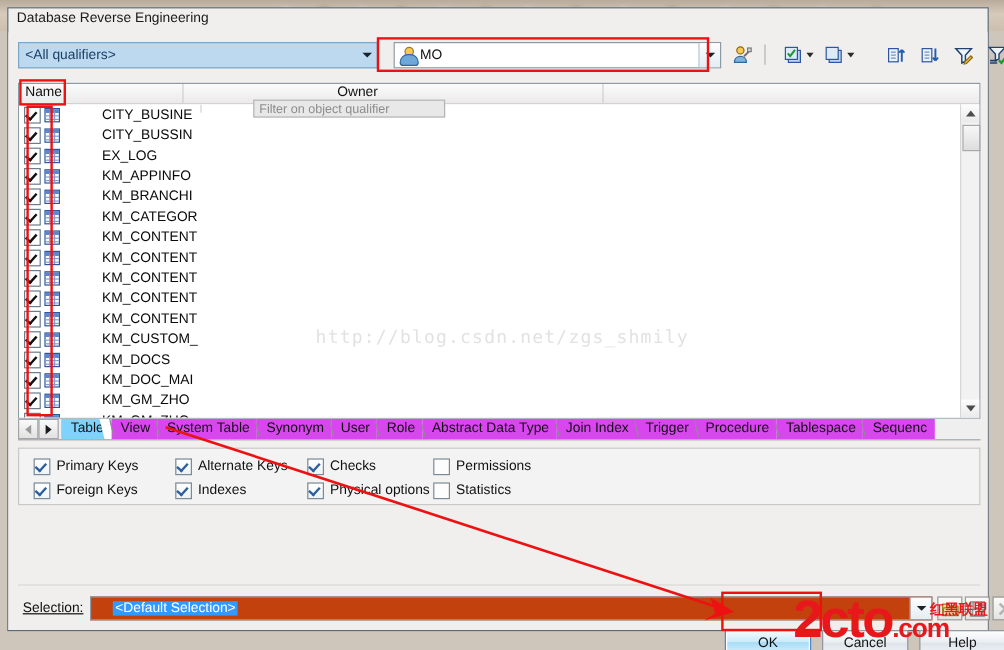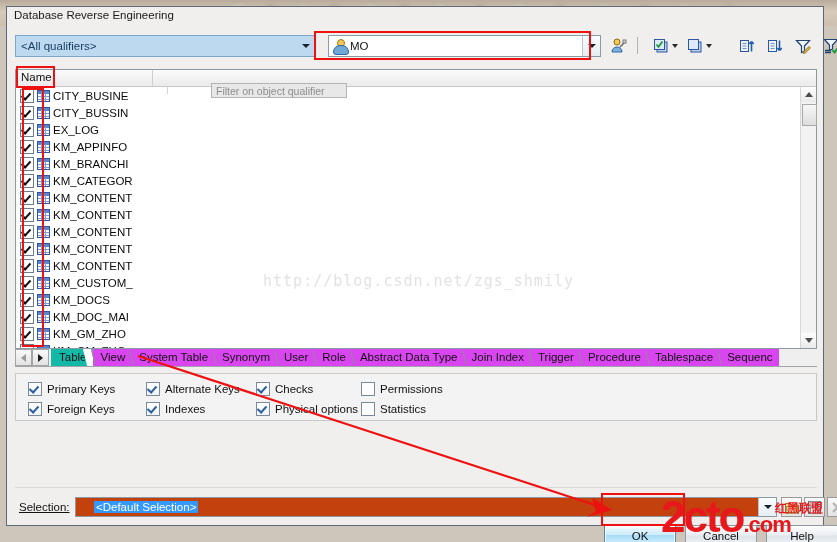--- a/index.html
+++ b/index.html
@@ -152,21 +152,21 @@
     display: flex; align-items: center; justify-content: center;
   }
   .tcaret .tri-down { border-top-color: #2a2a2a; border-left-width:3px; border-right-width:3px; border-top-width:4px;}
 
   svg { display: block; }
 
   
   .tooltip {
     position: absolute;
     left: 204px; top: 56px;
-    width: 136px; height: 15px;
+    width: 160px; height: 15px;
     background: #e8e8e8;
     border: 1px solid #b4b4b4;
     color: #8d8d8d;
     font-size: 10.5px;
     padding: 1px 0 0 4px;
     box-sizing: border-box;
     z-index: 30;
     white-space: nowrap;
   }
 
@@ -231,20 +231,21 @@
   .tblicon .g1 { position: absolute; left: 4px; top: 3px; width: 1px; bottom: 1px; background: #7c9ed8; }
   .tblicon .g2 { position: absolute; left: 8px; top: 3px; width: 1px; bottom: 1px; background: #7c9ed8; }
   .tblicon .h1 { position: absolute; left: 1px; top: 6px; right: 1px; height: 1px; background: #7c9ed8; }
   .tblicon .h2 { position: absolute; left: 1px; top: 9px; right: 1px; height: 1px; background: #7c9ed8; }
 
   .rowname {
     font-size: 11.5px; color: #0a0a0a;
     overflow: hidden;
     width: 113px;
     flex: 0 0 auto;
+    margin-left: 32px;
   }
   
   .colmask {
     position: absolute; left: 151px; top: 0; width: 330px; bottom: 0;
     background: #ffffff;
     z-index: 5; pointer-events: none;
   }
   .colsep {
     position: absolute; top: 0; width: 1px; height: 7px; background: #d3d3d3; z-index: 6;
   }
@@ -309,21 +310,21 @@
     position: relative;
     background: #d946ef;
   }
   .tab::before {
     content: "";
     position: absolute; left: 0; top: 2px;
     width: 7px; height: 13px;
     border-left: 1px solid #8d8d8d;
     transform: skewX(14deg);
   }
-  .tab.first { background: #14b8a6; }
+  .tab.first { background: #7dd3fc; }
   .tab.first::before { border-left: none; }
   .tab.first::after {
     content: "";
     position: absolute; right: -1px; top: 0; width: 8px; height: 17px;
     background: #ffffff;
     border-right: 1px solid #8d8d8d;
     transform: skewX(14deg);
   }
 
   
@@ -555,20 +556,21 @@
             <path d="M9.5 12.2l2 2.2 3.6-4.6" fill="none" stroke="#1c9a36" stroke-width="2"></path>
           </svg>
         </div>
       </div>
 
       <div class="tooltip">Filter on object qualifier</div>
 
       <div class="listwrap">
         <div class="listhead">
           <div class="hcell name">Name</div>
+          <div class="hcell owner">Owner</div>
           <div class="hcell rest"></div>
         </div>
 
         <div class="listrows" id="list-rows">
           <div class="colmask"></div>
           <div class="colsep" style="left:151px"></div>
           <div class="colsep" style="left:196px"></div>
         <div class="row">
               <span class="cbx checked"></span>
               <span class="tblicon">

